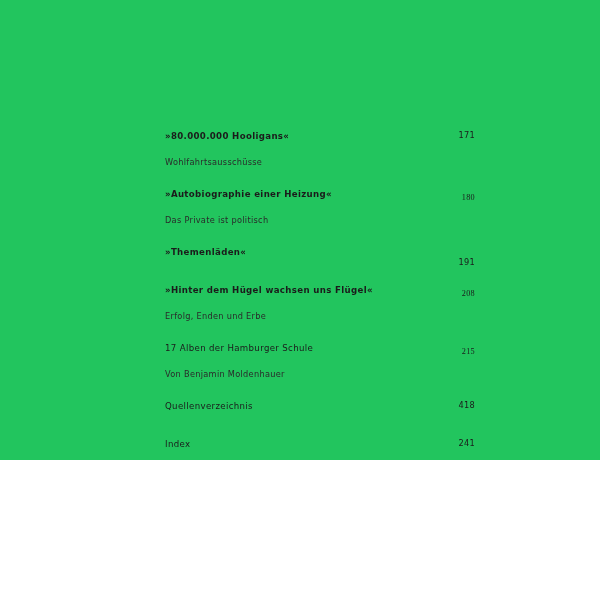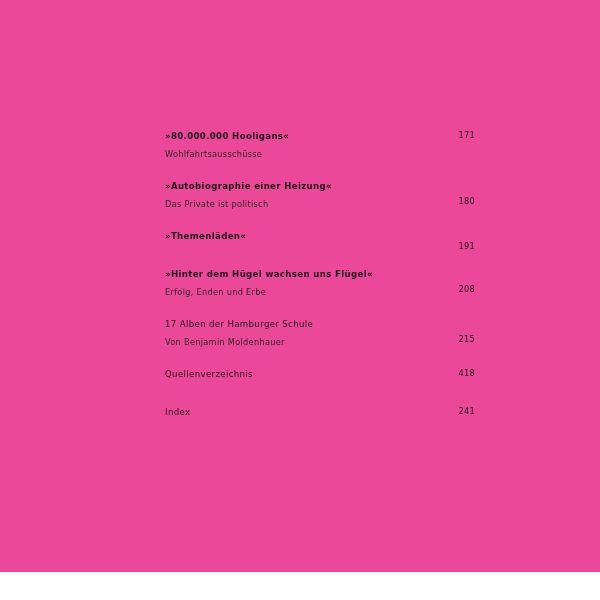--- a/index.html
+++ b/index.html
@@ -10,22 +10,22 @@
     width: 600px;
     height: 600px;
     background: #ffffff;
     font-family: "DejaVu Sans", sans-serif;
     color: #1b1b1b;
     overflow: hidden;
   }
   .page {
     position: relative;
     width: 600px;
-    height: 572px;
-    background: #ec4899;
+    height: 460px;
+    background: #22c55e;
   }
   .toc {
     position: absolute;
     left: 165px;
     top: 130px;
     width: 310px;
   }
   .toc-entry {
     position: relative;
     margin-bottom: 14px;
@@ -39,38 +39,39 @@
   }
   .entry-title.bold {
     font-weight: bold;
   }
   .entry-sub {
     font-size: 8.2px;
     letter-spacing: 0.3px;
     line-height: 12px;
     color: #2a2a2a;
     width: 255px;
-    margin-top: 6px;
+    margin-top: 14px;
   }
   .entry-page {
     position: absolute;
     right: 0;
     top: 0;
     font-size: 8.2px;
     letter-spacing: 0.3px;
     color: #1b1b1b;
     text-align: right;
     width: 28px;
   }
   .entry-page.low {
     top: 11px;
     text-align: right;
   }
   .entry-page.mid {
-    top: 16px;
+    top: 5px;
+    font-family: Liberation Serif, serif;
   }
   .spacer-lg {
     height: 6px;
   }
 </style>
 </head>
 <body>
 
 <div class="page">
   <div class="toc">

